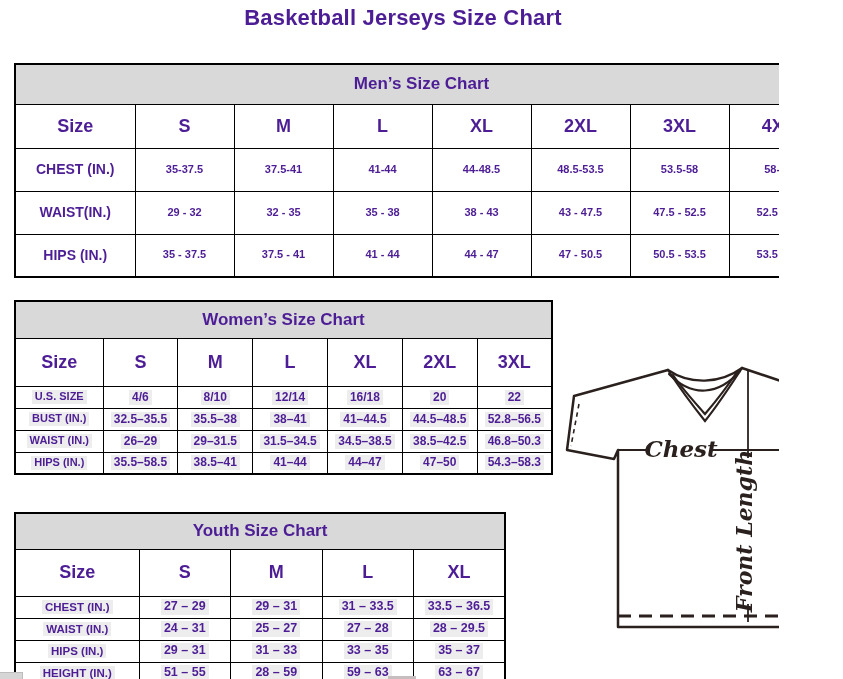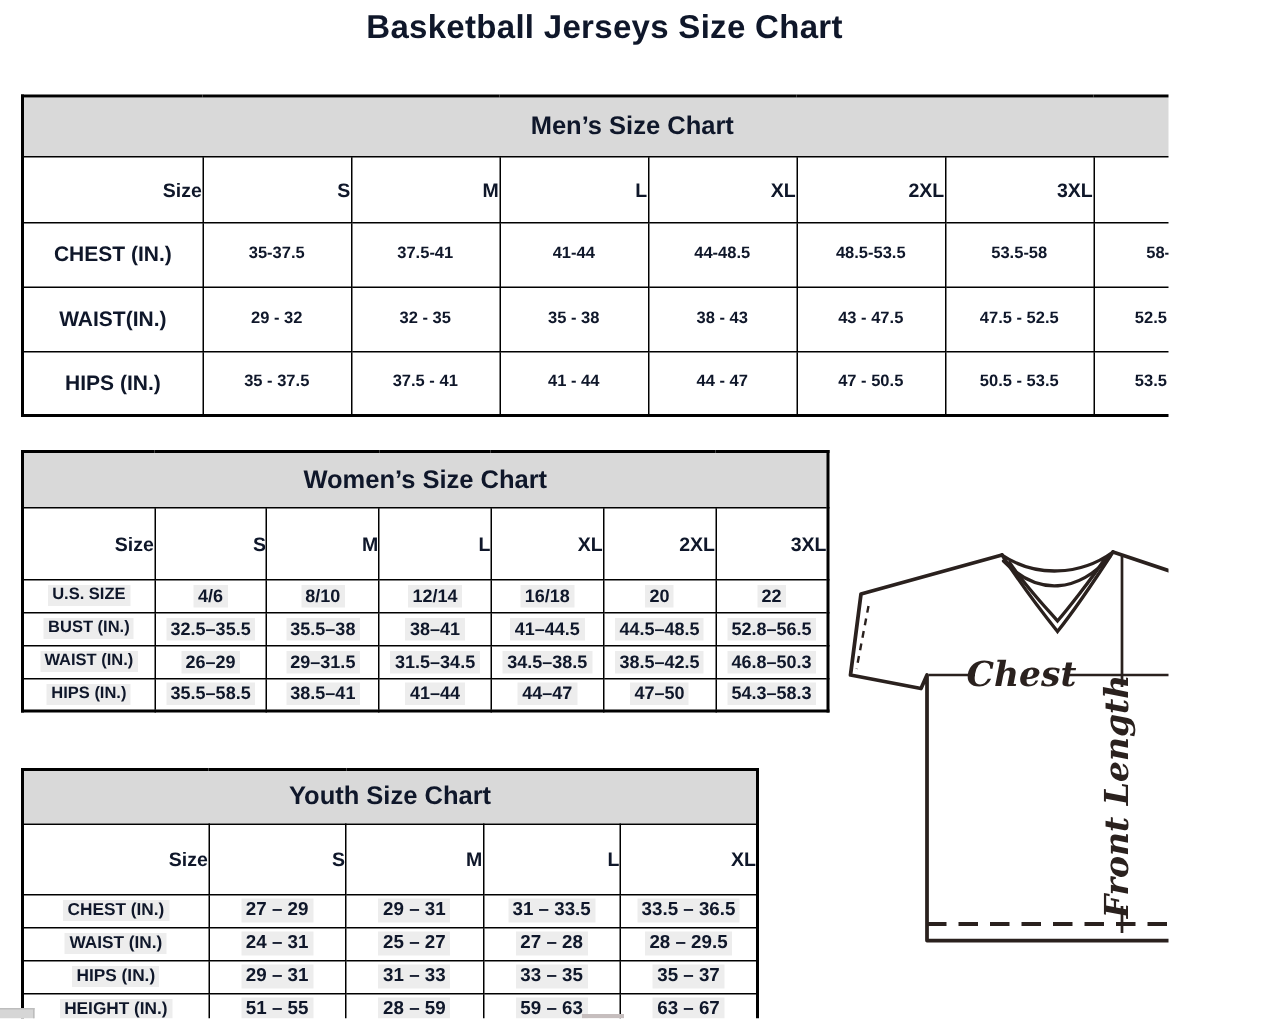--- a/index.html
+++ b/index.html
@@ -1,29 +1,29 @@
 <!DOCTYPE html>
 <html><head>
 <meta charset="utf-8">
 <style>
   html,body{margin:0;padding:0;background:#fff;}
   #page{position:relative;width:779px;height:679px;background:#fff;overflow:hidden;
-        font-family:"Liberation Sans",sans-serif;color:#0f172a;}
+        font-family:"Liberation Sans",sans-serif;color:#4c1d95;}
 
   
   #page-title{position:absolute;left:0;top:5px;width:806px;text-align:center;
               font-size:22px;font-weight:bold;letter-spacing:.2px;}
 
   
   table.size-chart{position:absolute;border-collapse:collapse;table-layout:fixed;
                    background:#fff;border:2px solid #000;}
   table.size-chart th,table.size-chart td{border:1.5px solid #000;text-align:center;
                    vertical-align:middle;font-weight:bold;padding:0;overflow:hidden;}
   tr.band th{background:#d9d9d9;font-size:17px;}
-  tr.size-row th{font-size:13px;text-align:right;}
+  tr.size-row th{font-size:18px;}
   td.lab{font-size:13px;}
   span.hl{display:inline-block;padding:0 3px;line-height:1.25;}
 
   
   #men-table{left:14px;top:63px;width:815px;padding-left:43px;}
   #men-table tr.band{height:40px;}
   #men-table tr.size-row{height:44px;}
   #men-table tbody tr.data-row{height:43px;}
   #men-table td{font-size:11px;}
   #men-table td.lab{font-size:14px;}

